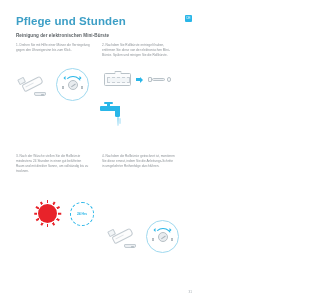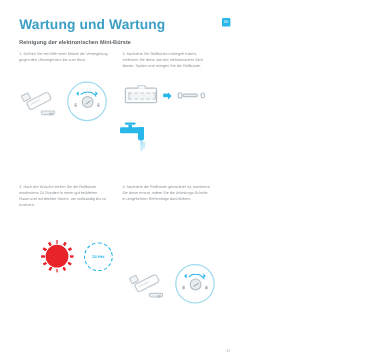--- a/index.html
+++ b/index.html
@@ -267,21 +267,21 @@
     position:absolute;right:8px;bottom:7px;
     font-size:3.2px;color:#a6adb3;
   }
 </style>
 </head>
 <body>
 
 <div class="page">
 
   <div class="badge">DE</div>
-  <div class="title">Wartung und Wartung</div>
+  <div class="title">Pflege und Stunden</div>
   <div class="subtitle">Reinigung der elektronischen Mini-Bürste</div>
 
   <div class="step s1">
     <p>1. Drehen Sie mit Hilfe einer Münze die Verriegelung gegen den Uhrzeigersinn bis zum Klick.</p>
   </div>
 
   <div class="step s2">
     <p>2. Nachdem Sie Rollbürste entriegelt haben, entfernen Sie diese von der elektronischen Mini-Bürste. Spülen und reinigen Sie die Rollbürste.</p>
   </div>
 

